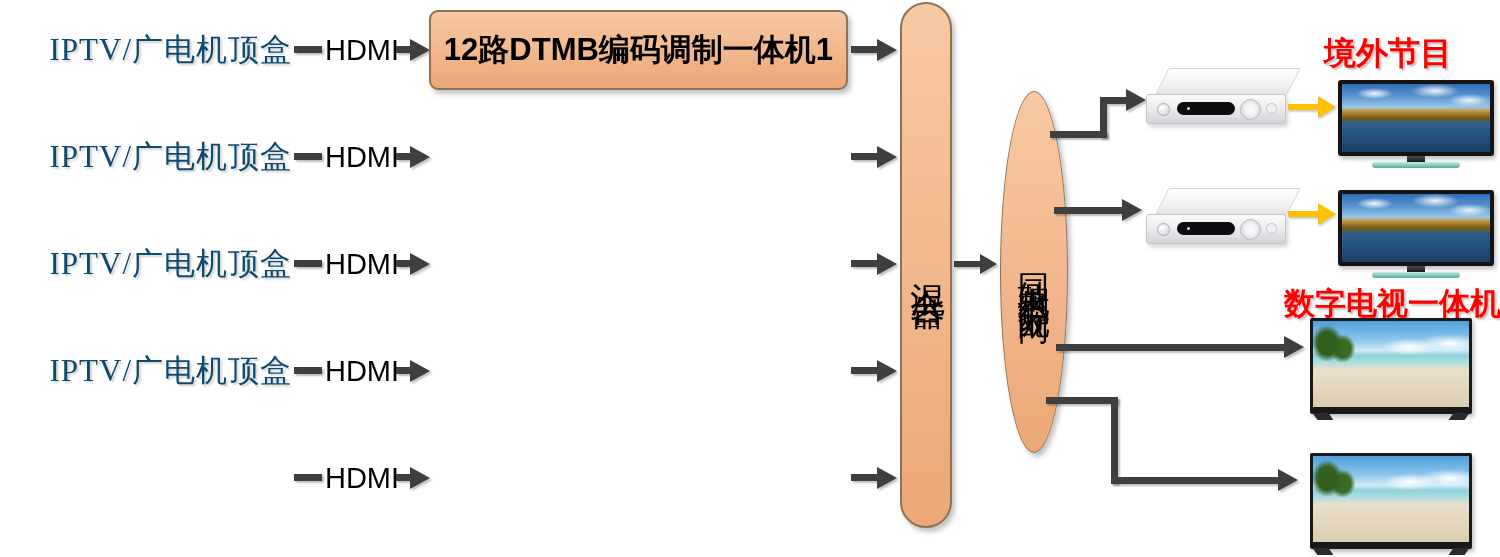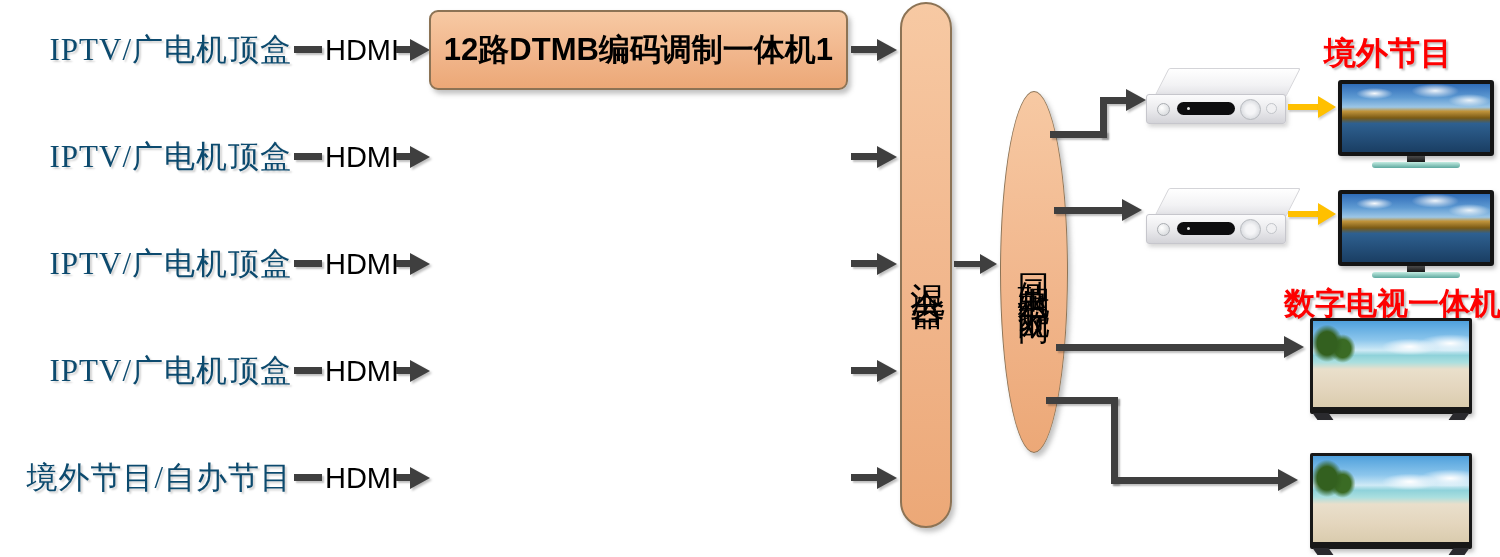--- a/index.html
+++ b/index.html
@@ -136,21 +136,20 @@
     <div class="src-label">IPTV/广电机顶盒</div>
     <div class="dash"></div>
     <div class="hdmi">HDMI</div>
     <div class="aline" style="left:396px;top:36px;width:15px;height:7px;"></div>
     <div class="ahead" style="left:410px;top:29px;"></div>
     <div class="aline" style="left:851px;top:36px;width:26px;height:7px;"></div>
     <div class="ahead" style="left:877px;top:29px;"></div>
   </div>
 
   <div class="row" style="top:438px;">
-    <div class="src-label">境外节目/自办节目</div>
     <div class="dash"></div>
     <div class="hdmi">HDMI</div>
     <div class="aline" style="left:396px;top:36px;width:15px;height:7px;"></div>
     <div class="ahead" style="left:410px;top:29px;"></div>
     <div class="aline" style="left:851px;top:36px;width:26px;height:7px;"></div>
     <div class="ahead" style="left:877px;top:29px;"></div>
   </div>
 
   <div class="node mixer">
     <span class="vtext">混合器</span>

